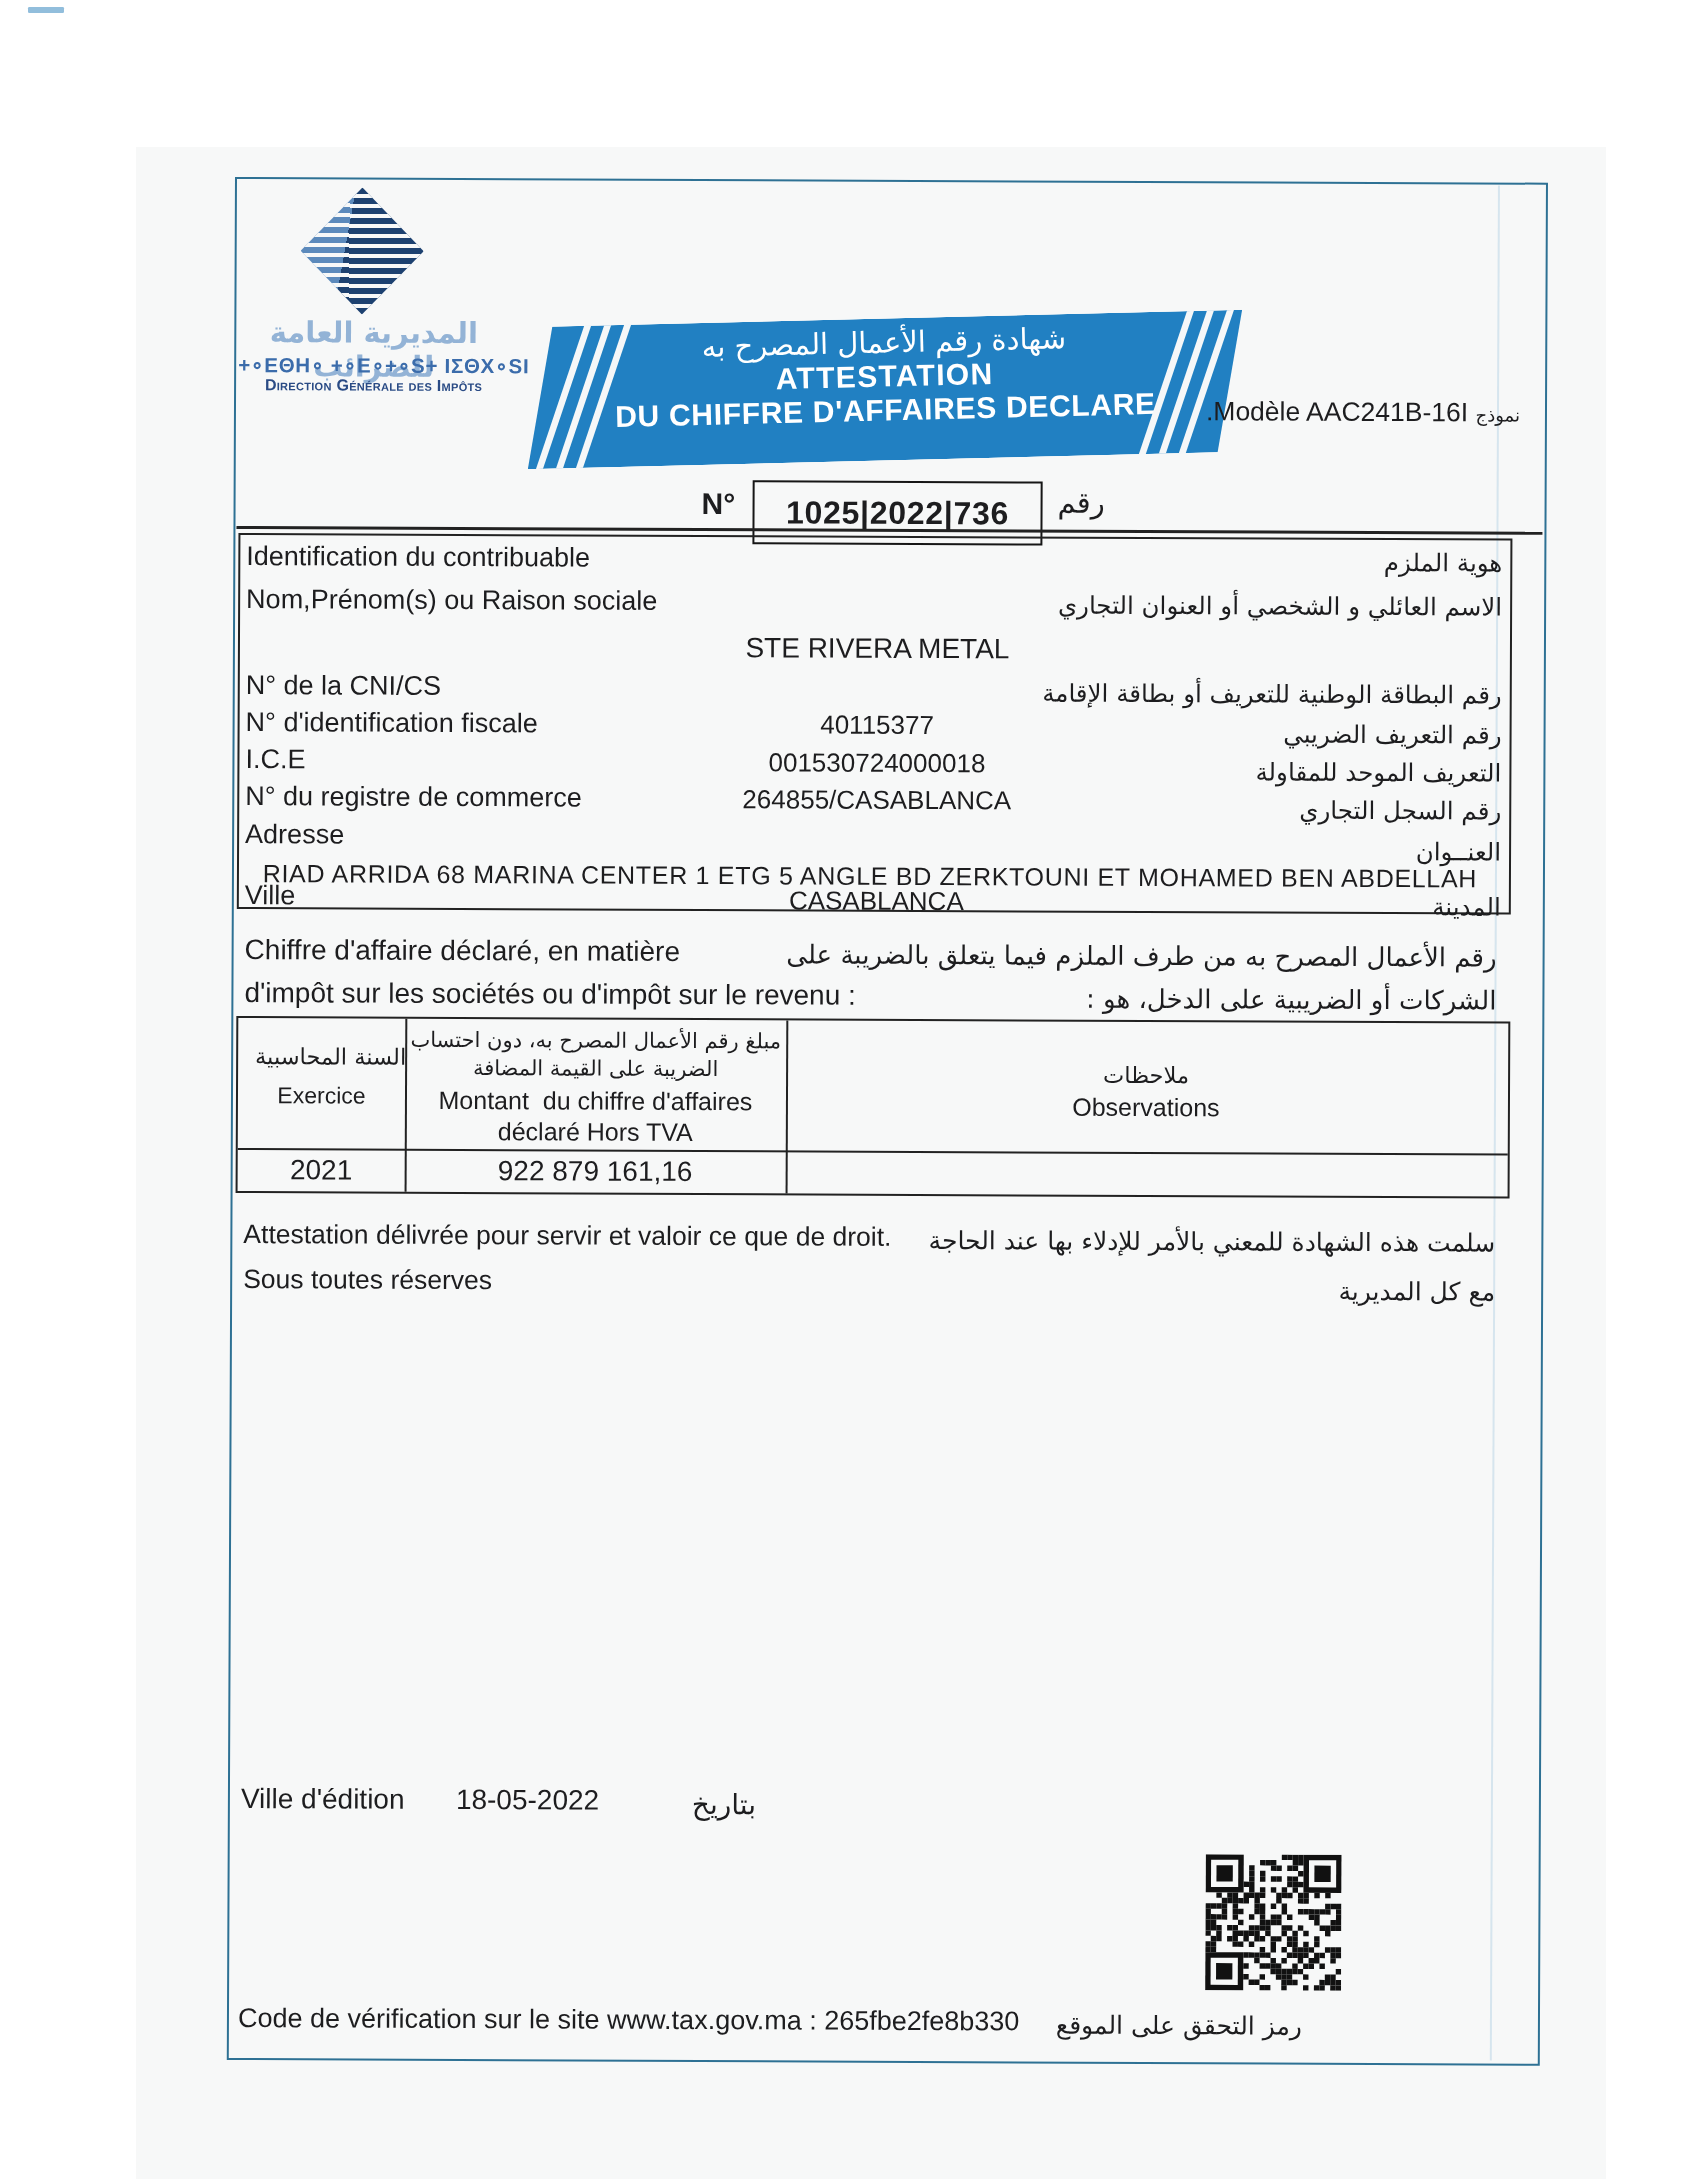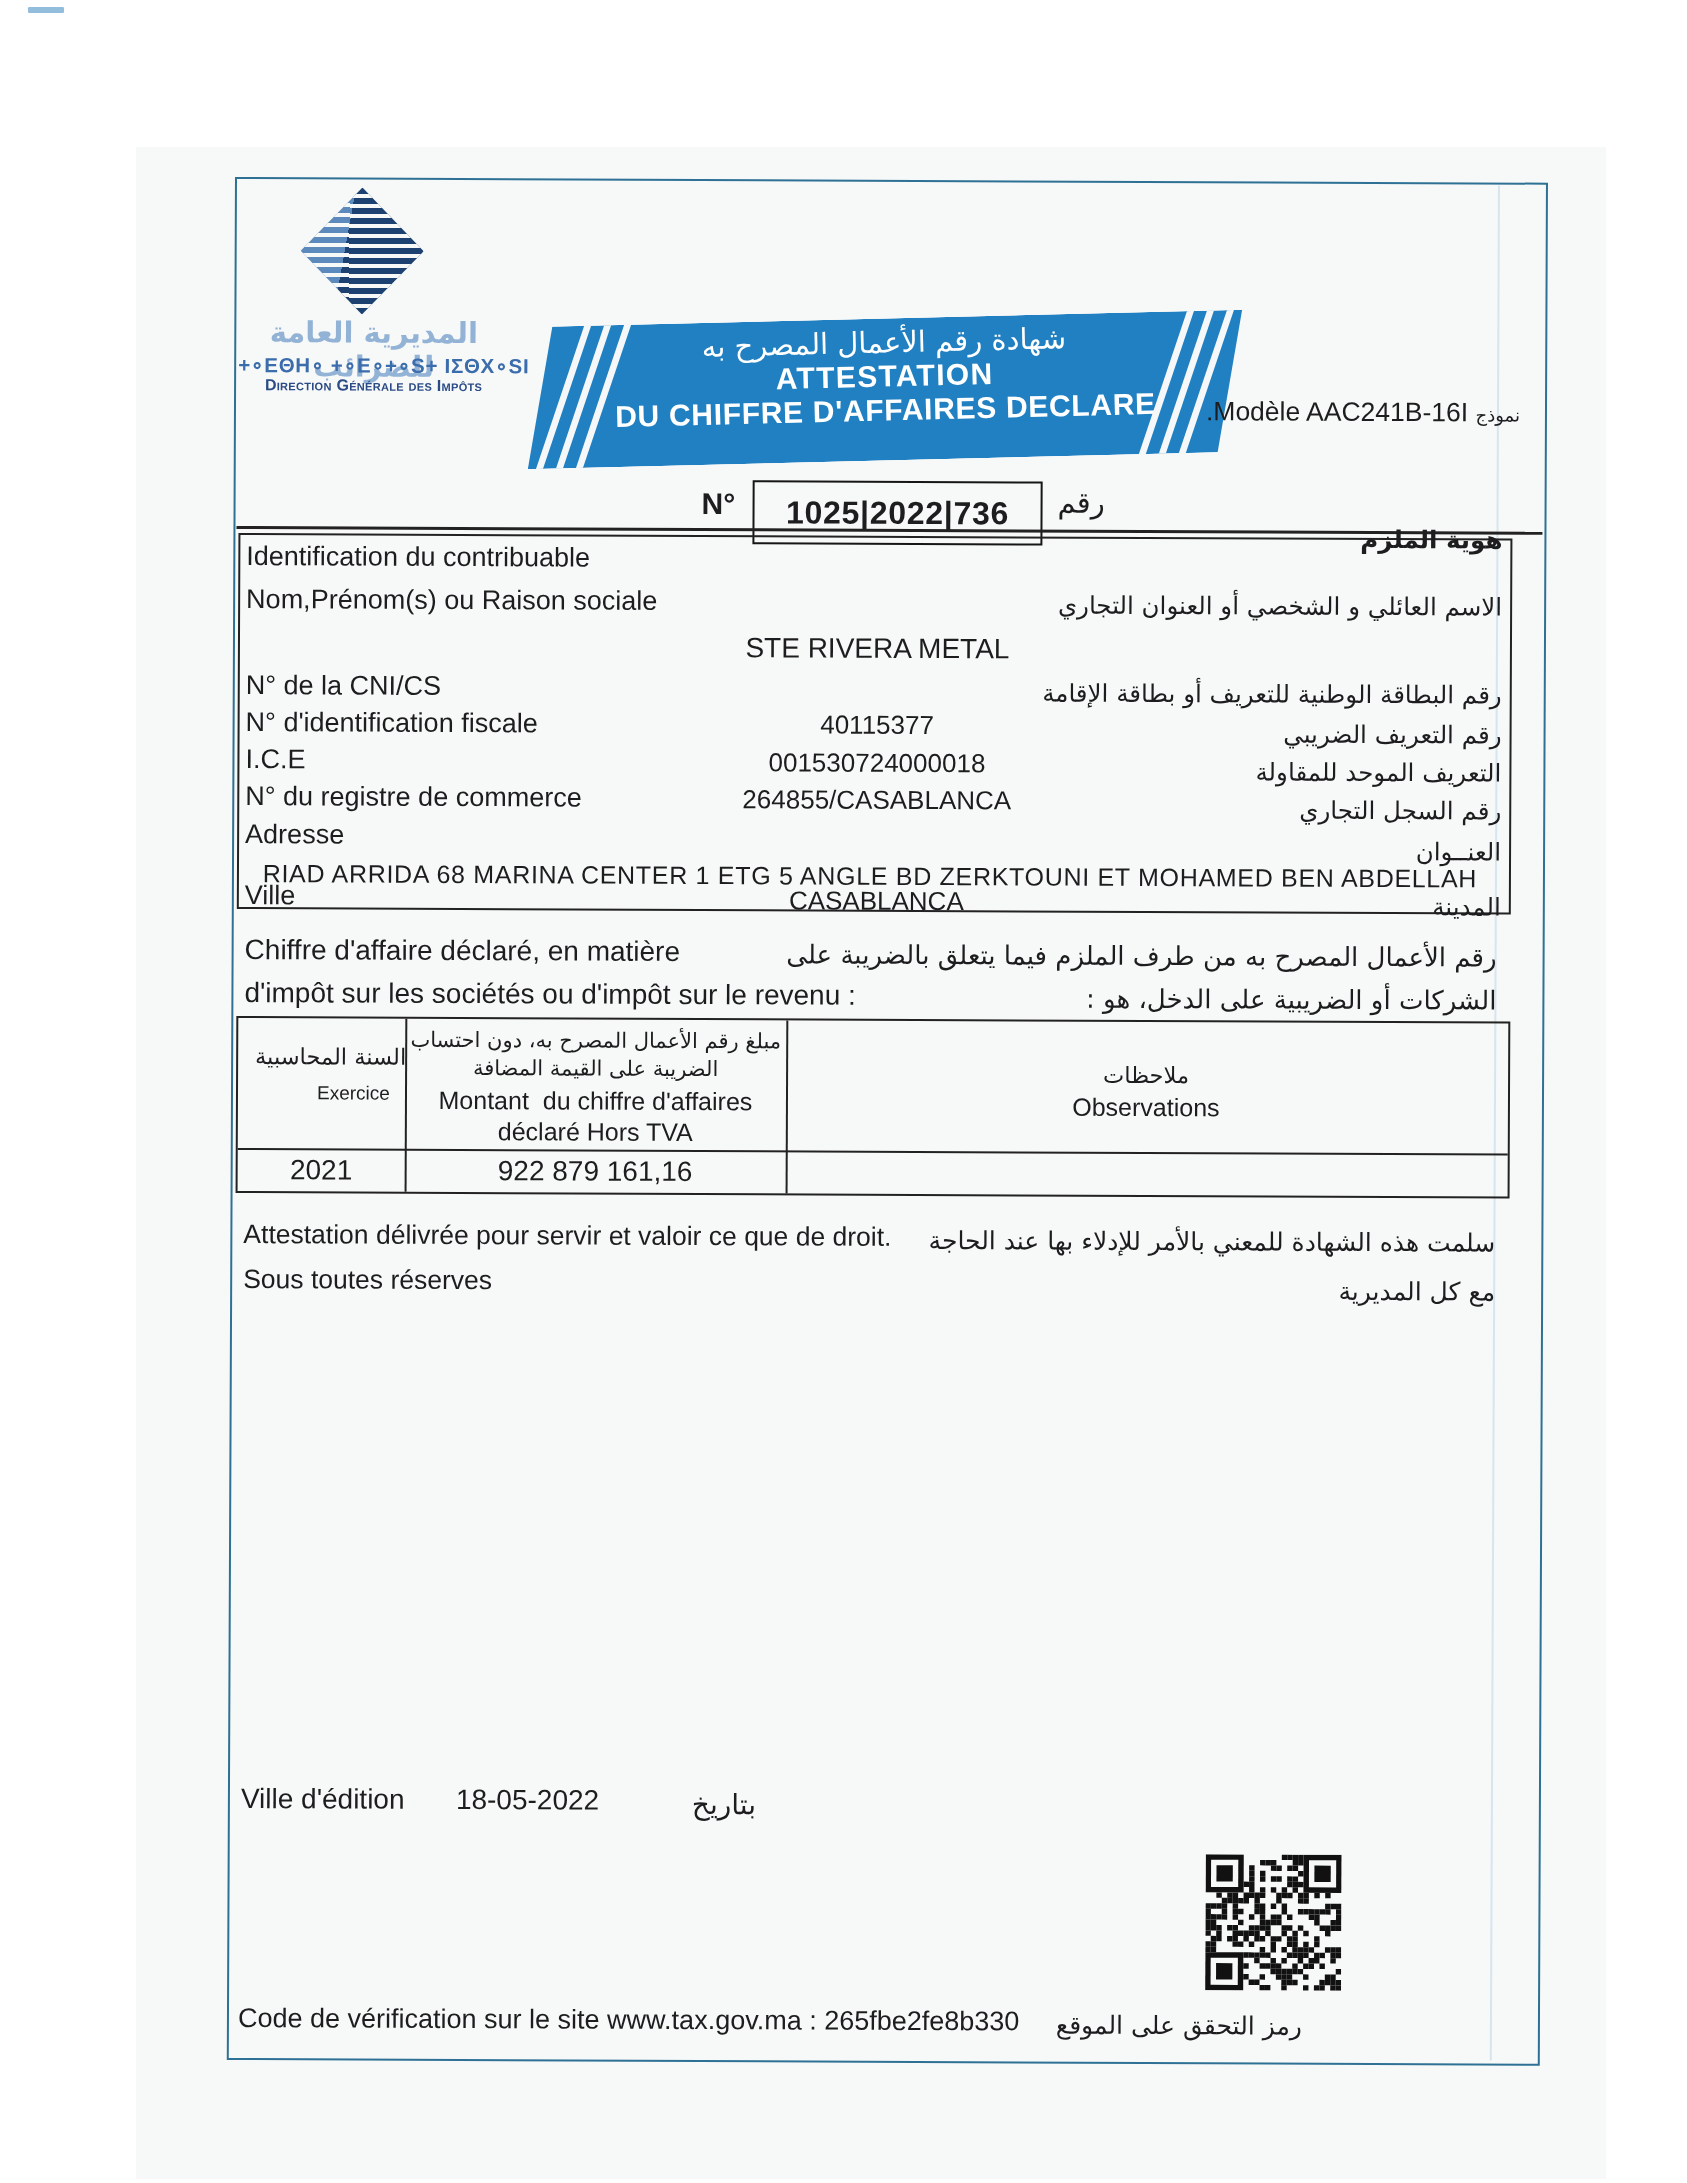--- a/index.html
+++ b/index.html
@@ -116,21 +116,21 @@
   </div>
 
   <div id="num-label" class="abs">N°</div>
   <div id="num-box" class="abs">1025|2022|736</div>
   <div id="num-ar" class="abs">رقم</div>
 
   <div id="id-topline" class="abs"></div>
   <div id="id-box" class="abs"></div>
 
   <div class="fr-label" style="top:541px;">Identification du contribuable</div>
-  <div class="ar-label" style="top:520px;font-weight:bold;">هوية الملزم</div>
+  <div class="ar-label" style="top:543px;">هوية الملزم</div>
 
   <div class="fr-label" style="top:584px;">Nom,Prénom(s) ou Raison sociale</div>
   <div class="ar-label" style="top:587px;">الاسم العائلي و الشخصي أو العنوان التجاري</div>
   <div class="val" style="top:630px;font-size:28px;">STE RIVERA METAL</div>
 
   <div class="fr-label" style="top:670px;">N° de la CNI/CS</div>
   <div class="ar-label" style="top:675px;">رقم البطاقة الوطنية للتعريف أو بطاقة الإقامة</div>
 
   <div class="fr-label" style="top:707px;">N° d'identification fiscale</div>
   <div class="val" style="top:707px;">40115377</div>
@@ -156,21 +156,21 @@
   <div class="sec-fr" style="top:977px;">d'impôt sur les sociétés ou d'impôt sur le revenu :</div>
   <div class="sec-ar" style="top:937px;">رقم الأعمال المصرح به من طرف الملزم فيما يتعلق بالضريبة على</div>
   <div class="sec-ar" style="top:980px;">الشركات أو الضريبية على الدخل، هو :</div>
 
   <div id="tbl" class="abs">
     <div class="vline" style="left:167px;"></div>
     <div class="vline" style="left:548px;"></div>
     <div class="hline"></div>
 
     <div class="tc tar" style="left:0;width:185px;top:25px;font-size:22.5px;">السنة المحاسبية</div>
-    <div class="tc" style="left:0;width:167px;top:64px;font-size:19px;margin-left:32px;">Exercice</div>
+    <div class="tc" style="left:0;width:167px;top:64px;font-size:23px;">Exercice</div>
 
     <div class="tc tar" style="left:167px;width:381px;top:9.3px;font-size:21px;">مبلغ رقم الأعمال المصرح به، دون احتساب</div>
     <div class="tc tar" style="left:167px;width:381px;top:37px;font-size:21px;">الضريبة على القيمة المضافة</div>
     <div class="tc keep-ws" style="left:167px;width:381px;top:67px;font-size:25px;">Montant  du chiffre d'affaires</div>
     <div class="tc" style="left:167px;width:381px;top:98px;font-size:25px;">déclaré Hors TVA</div>
 
     <div class="tc tar" style="left:548px;width:720px;top:40px;font-size:22.5px;">ملاحظات</div>
     <div class="tc" style="left:548px;width:720px;top:71px;font-size:25px;">Observations</div>
 
     <div class="tc" style="left:0;width:167px;top:136px;font-size:28px;">2021</div>

